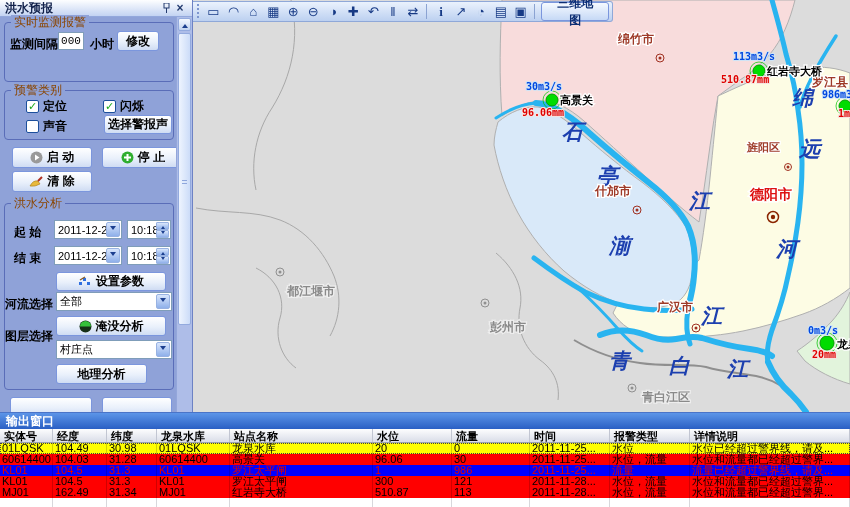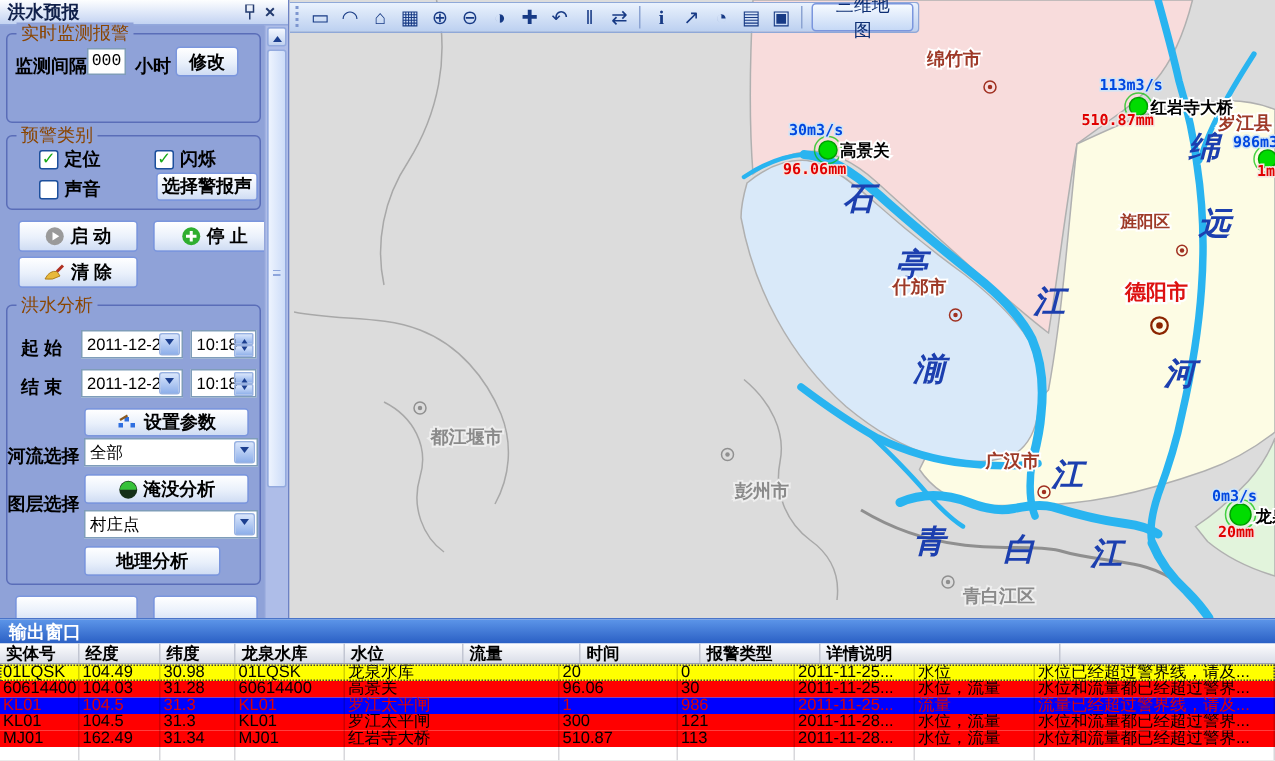--- a/index.html
+++ b/index.html
@@ -33,21 +33,21 @@
 .vs-grip{position:absolute;left:3px;right:3px;top:146px;height:6px;background:repeating-linear-gradient(#8ea6dc 0 1px,transparent 1px 3px)}
 .ico-svg{display:inline-block;vertical-align:middle}
 
 
 .map{position:absolute;left:193px;top:0;width:657px;height:412px;background:#dcdcdc;overflow:hidden}
 .map svg{position:absolute;left:3px;top:0}
 .toolbar{position:absolute;left:0;top:1px;height:21px;width:420px;background:linear-gradient(#eaf2fd,#bcd0f0);border:1px solid #8fa8d8;border-left:none;border-radius:0 3px 3px 0;display:flex;align-items:center;padding:0 3px;gap:1px}
 .tb-grip{width:5px;height:16px;margin-right:2px;background:repeating-linear-gradient(#7d96cf 0 2px,transparent 2px 4px);background-size:2px 100%;background-repeat:no-repeat;background-position:1px 0}
 .tb-icon{width:19px;height:17px;display:flex;align-items:center;justify-content:center;color:#173a85;font-size:13px;line-height:13px;border-radius:2px}
 .tb-sep{width:1px;height:15px;background:#8ba3d2;margin:0 3px}
-.btn-3d{height:19px;padding:0 9px;margin-left:2px;font-weight:normal;font-size:12px;background:linear-gradient(#f6faff,#c6d9f6);border:1px solid #7b96dd;border-radius:3px;color:#0d2e73;display:flex;align-items:center}
+.btn-3d{height:19px;padding:0 9px;margin-left:2px;font-weight:bold;font-size:12px;background:linear-gradient(#f6faff,#c6d9f6);border:1px solid #7b96dd;border-radius:3px;color:#0d2e73;display:flex;align-items:center}
 .city{font-size:12px;font-weight:bold;fill:#9e3a28;paint-order:stroke;stroke:#ffffff;stroke-width:2.5px}
 .city-big{font-size:14px;font-weight:bold;fill:#dd1111;paint-order:stroke;stroke:#ffffff;stroke-width:3px}
 .city-gray{font-size:12px;font-weight:bold;fill:#8a8a8a;paint-order:stroke;stroke:#eeeeee;stroke-width:2.5px}
 .riverchar{font-family:"DejaVu Serif","Liberation Serif",serif;font-style:italic;font-weight:bold;font-size:21px;fill:#1c3faf}
 .stn-name{font-size:11px;font-weight:bold;fill:#000;paint-order:stroke;stroke:#fff;stroke-width:2.5px}
 .stn-flow{font-family:"DejaVu Sans Mono",monospace;font-size:10px;font-weight:bold;fill:#0047e0;paint-order:stroke;stroke:#cfe4f6;stroke-width:2px}
 .stn-rain{font-family:"DejaVu Sans Mono",monospace;font-size:10px;font-weight:bold;fill:#e00000;paint-order:stroke;stroke:#f6e4e0;stroke-width:2px}
 
 
 .output{position:absolute;left:0;top:412px;width:850px;height:95px;background:#fff;border-top:1px solid #4a74c8}
@@ -355,20 +355,21 @@
 
   <div class="output">
     <div class="output-title">
         <span>输出窗口</span>
       </div>
     <div class="grid-header">
       <span class="gcell c0">实体号</span>
       <span class="gcell c1">经度</span>
       <span class="gcell c2">纬度</span>
       <span class="gcell c3">龙泉水库</span>
+      <span class="gcell c4">站点名称</span>
       <span class="gcell c5">水位</span>
       <span class="gcell c6">流量</span>
       <span class="gcell c7">时间</span>
       <span class="gcell c8">报警类型</span>
       <span class="gcell c9">详情说明</span>
     </div>
     <div class="grow row-yellow">
       <span class="dcell c0">01LQSK</span>
         <span class="dcell c1">104.49</span>
         <span class="dcell c2">30.98</span>

